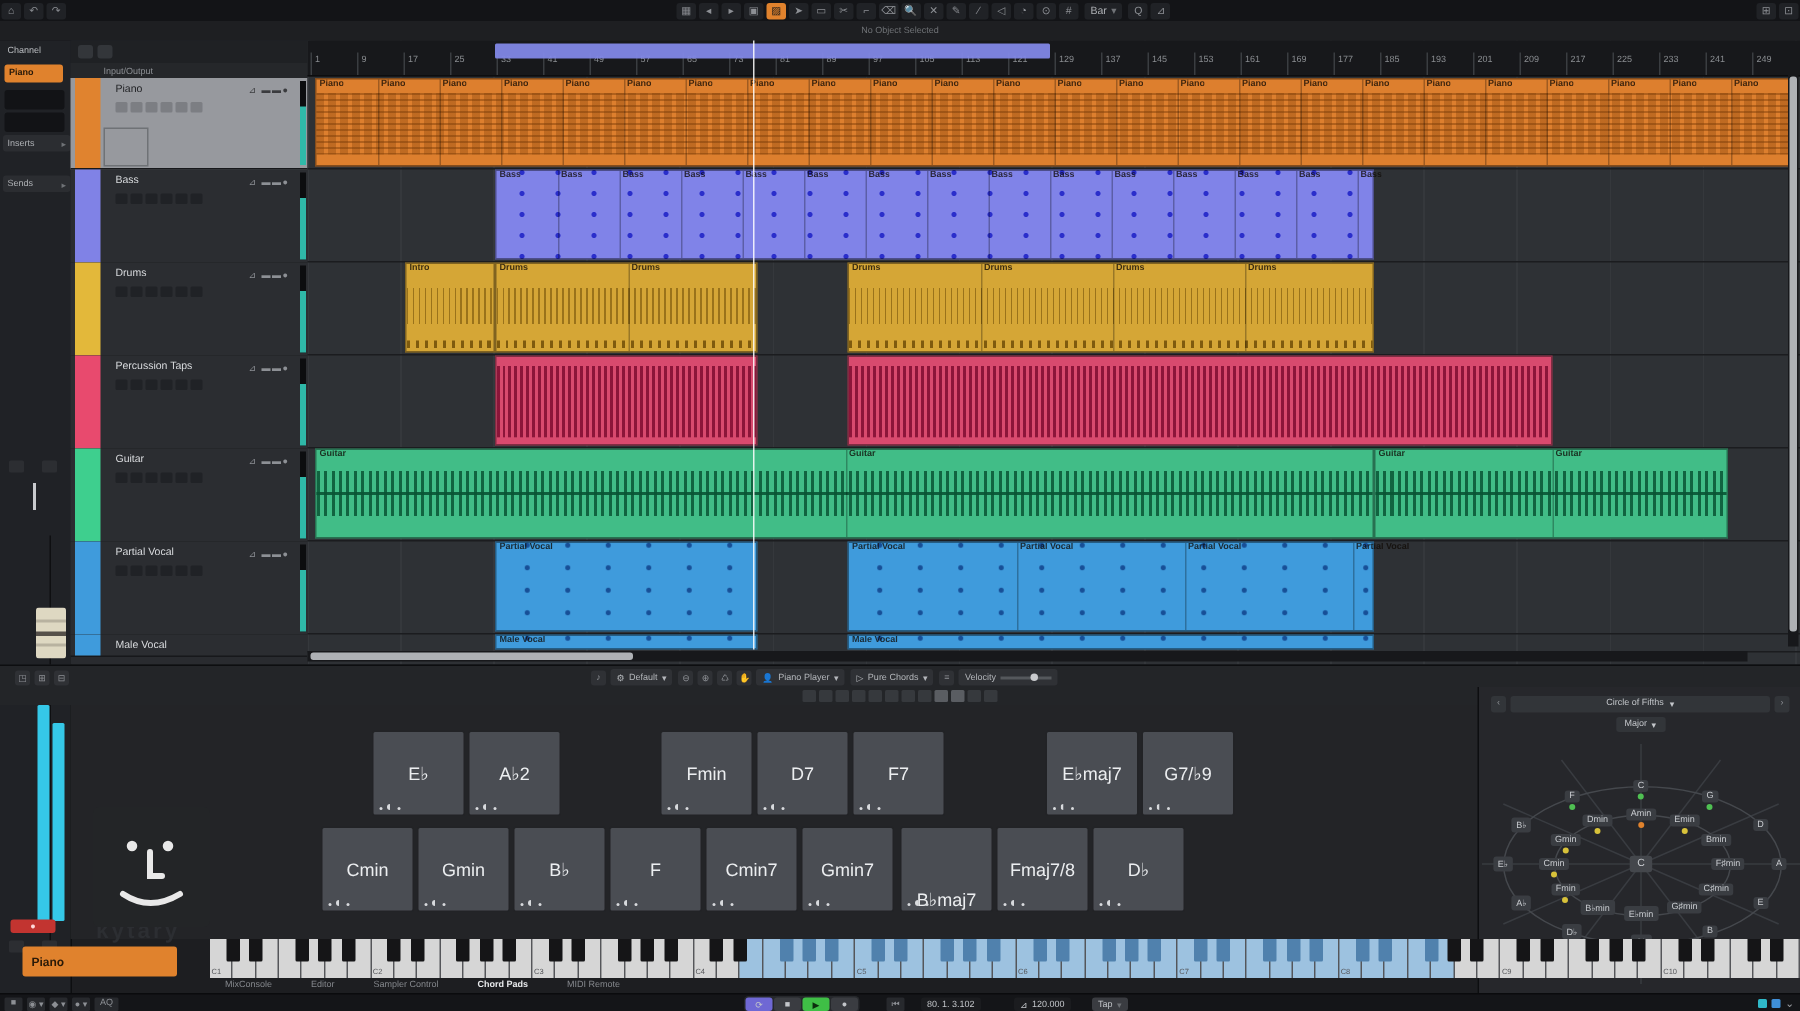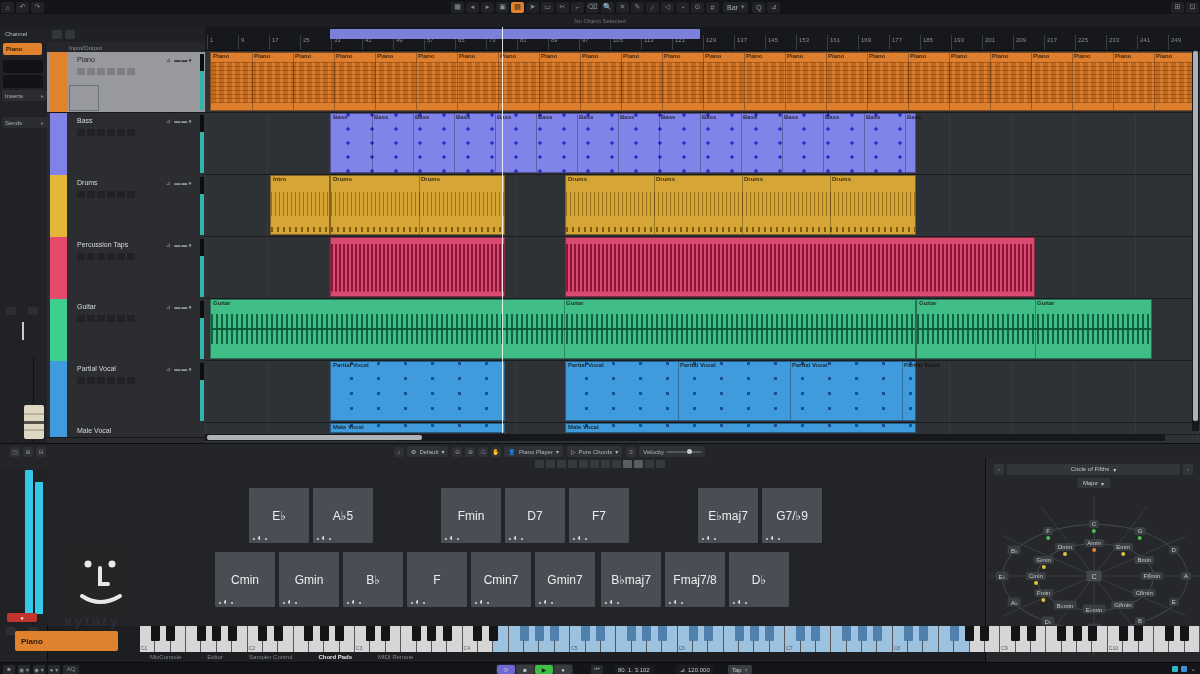--- a/index.html
+++ b/index.html
@@ -608,21 +608,21 @@
     <div id="pads">
         <div class="pad" style="left: 201px; top: 17px;">
           <span>E♭</span>
           <div class="dots">
             <i></i>
             <i></i>
             <i></i>
           </div>
         </div>
         <div class="pad" style="left: 265px; top: 17px;">
-          <span>A♭5</span>
+          <span>A♭2</span>
           <div class="dots">
             <i></i>
             <i></i>
             <i></i>
           </div>
         </div>
         <div class="pad" style="left: 393px; top: 17px;">
           <span>Fmin</span>
           <div class="dots">
             <i></i>
@@ -703,21 +703,21 @@
           </div>
         </div>
         <div class="pad" style="left: 487px; top: 81px;">
           <span>Gmin7</span>
           <div class="dots">
             <i></i>
             <i></i>
             <i></i>
           </div>
         </div>
-        <div class="pad" style="left: 553px; top: 81px;">
+        <div class="pad" style="left: 553px; top: 81px; align-items: flex-end;">
           <span>B♭maj7</span>
           <div class="dots">
             <i></i>
             <i></i>
             <i></i>
           </div>
         </div>
         <div class="pad" style="left: 617px; top: 81px;">
           <span>Fmaj7/8</span>
           <div class="dots">

